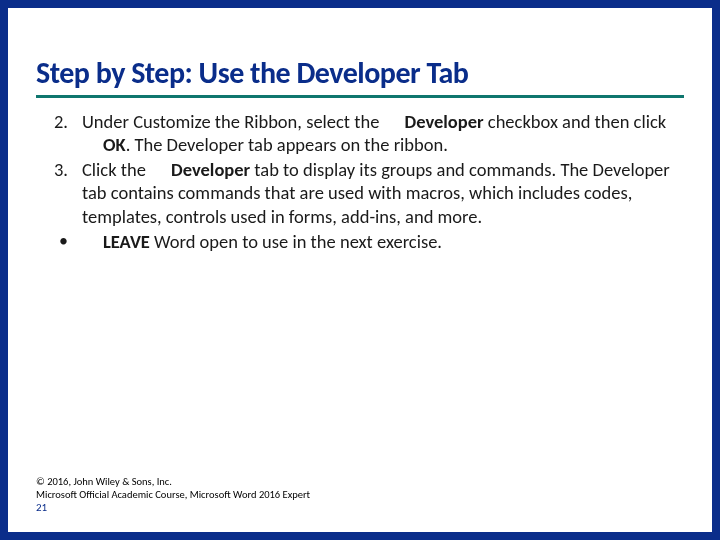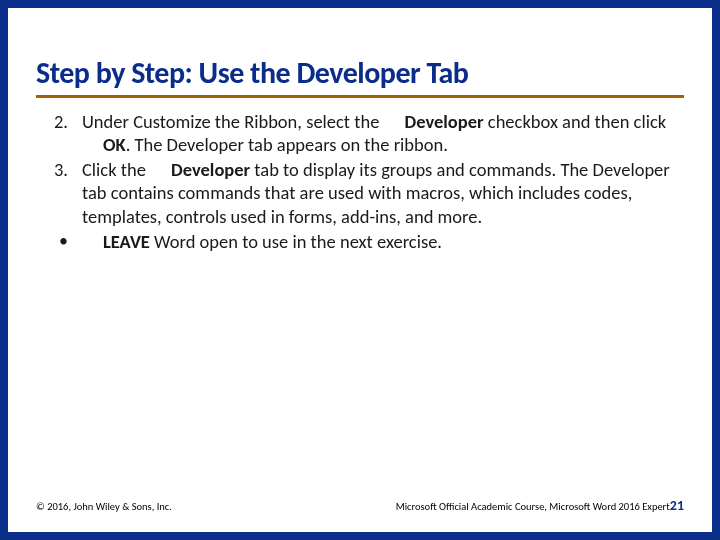--- a/index.html
+++ b/index.html
@@ -25,21 +25,21 @@
       display: flex;
       flex-direction: column;
     }
     .title {
       color: #0a2d8a;
       font-size: 30px;
       font-weight: 700;
       letter-spacing: -0.5px;
       line-height: 1.1;
       padding-bottom: 6px;
-      border-bottom: 3px solid #a16207;
+      border-bottom: 3px solid #0f766e;
       margin-bottom: 12px;
     }
     .content {
       flex: 1;
       color: #1a1a1a;
       font-size: 18.5px;
       line-height: 1.25;
     }
     .list {
       list-style: none;
@@ -65,34 +65,34 @@
     }
     .item-text b {
       font-weight: 700;
       padding-left: 21px;
     }
     .footer {
       display: flex;
       align-items: baseline;
       font-size: 10.5px;
       color: #000;
+      flex-direction: column;
     }
     .footer-left {
       flex: 0 0 auto;
       min-width: 155px;
     }
     .footer-center {
       flex: 1;
       text-align: right;
     }
     .footer-right {
       flex: 0 0 auto;
       color: #0a2d8a;
-      font-size: 14px;
-      font-weight: bold;
+      font-size: 11px;
     }
   </style>
 </head>
 <body>
 
 <div class="slide">
   <h1 class="title">Step by Step: Use the Developer Tab</h1>
 
   <div class="content">
     <ul class="list">

